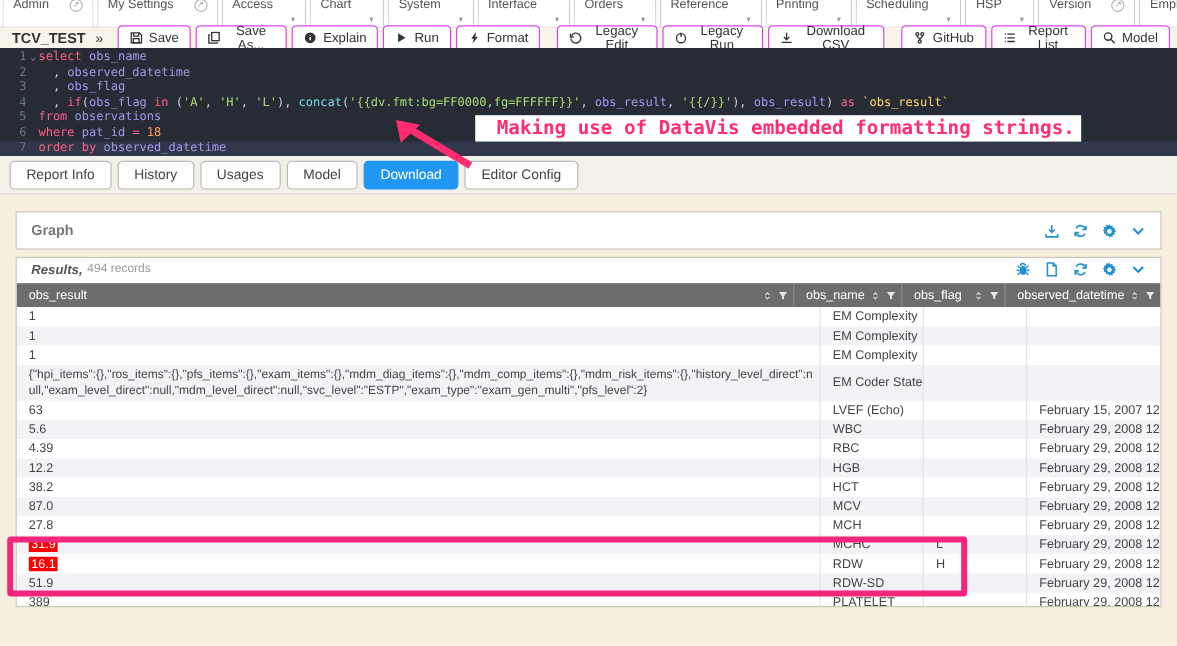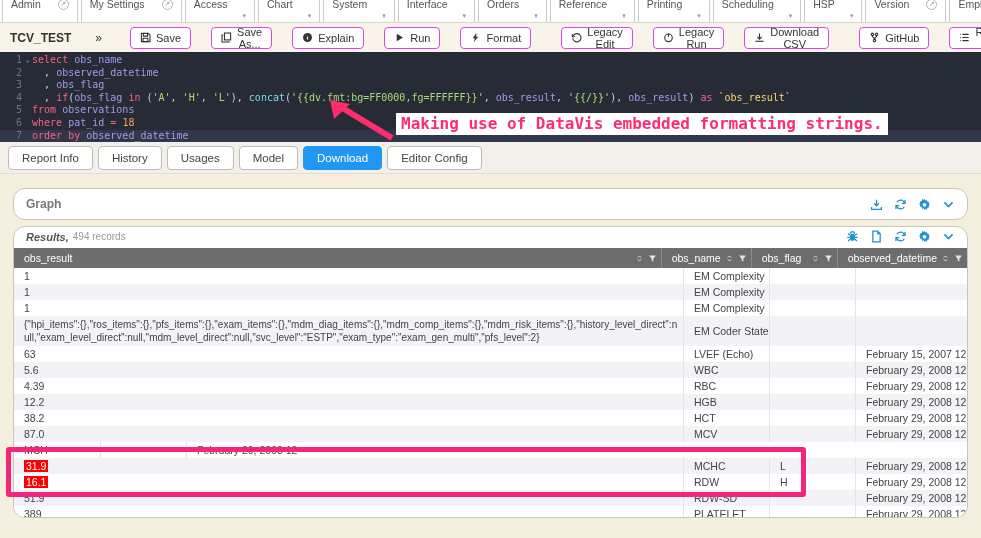--- a/index.html
+++ b/index.html
@@ -12,22 +12,22 @@
     display:flex; align-items:flex-end; padding-left:2px; white-space:nowrap; }
   .nav-tab { display:inline-flex; align-items:center; gap:17px; height:39px;
     background:#fff; border:1px solid #ccc; border-bottom:none; border-top:3px solid #0c4a6e;
     border-radius:4px 4px 0 0; padding:0 8px; margin-right:3px;
     font-size:10.5px; color:#555; cursor:default; }
   .nav-tab .ext { width:11px; height:11px; border:1px solid #b5b5b5; border-radius:50%;
     font-size:7px; color:#9a9a9a; display:inline-flex; align-items:center; justify-content:center; }
   .nav-tab .menu-mark { font-size:7px; color:#999; align-self:flex-end; margin:0 0 2px -2px; }
 
   
-  .toolbar { height:29px; background:#f8f4e9; display:flex; align-items:center;
-    padding:0 6px; gap:20px; }
+  .toolbar { height:17px; background:#f8f4e9; display:flex; align-items:center;
+    padding:0 6px; gap:4px; }
   .report-name { font-size:12px; font-weight:bold; color:#333; margin:0 4px 0 4px; }
   .report-exp { font-size:12px; color:#333; margin-right:8px; cursor:pointer; }
   .tb-btn { display:inline-flex; align-items:center; gap:5px; background:#fff;
     border:1px solid #d946ef; border-radius:4px; height:22px; padding:0 9px;
     font-size:11px; color:#333; cursor:pointer; }
   .tb-btn svg { width:11px; height:11px; display:block; }
   .gap-before { margin-left:10px; }
 
   
   .editor { height:90px; background:#262b36; font-family:"DejaVu Sans Mono", monospace;
@@ -42,34 +42,34 @@
   .tk-id  { color:#a598e9; }
   .tk-pl  { color:#c8cede; }
   .tk-str { color:#a9dc76; }
   .tk-fn  { color:#78dce8; }
   .tk-num { color:#ffa14f; }
   .tk-op  { color:#ff5f87; }
   .tk-bt  { color:#ffd866; }
 
   
   .annot-arrow { position:absolute; left:328px; top:99px; width:74px; height:44px; z-index:30; }
-  .annot-text { position:absolute; left:396px; top:113px; z-index:30; background:#fff;
+  .annot-text { position:absolute; left:396px; top:96px; z-index:30; background:#fff;
     color:#ff2d6f; font-family:"DejaVu Sans Mono", monospace; font-weight:bold;
-    font-size:16px; padding:1px 5px 2px 5px; white-space:nowrap; }
+    font-size:16px; padding:1px 5px 2px 18px; white-space:nowrap; }
 
   
   .tabstrip { height:32px; background:#f2f0e8; border-bottom:1px solid #e2ded2;
     display:flex; align-items:center; padding-left:8px; gap:5px; }
   .tab { background:#fff; border:1px solid #bbb; border-radius:4px; height:24px;
     display:inline-flex; align-items:center; padding:0 13px; font-size:11.5px;
     color:#444; cursor:pointer; }
   .tab.active { background:#2196f3; border-color:#2196f3; color:#fff; }
 
   
-  .panel { background:#fff; border:1px solid #c9c5b8; border-radius:12px;
+  .panel { background:#fff; border:1px solid #c9c5b8; border-radius:0;
     margin:0 13px; overflow:hidden; }
   .panel-graph { margin-top:14px; height:32px; display:flex; align-items:center;
     padding:0 12px; }
   .panel-graph .ptitle { font-size:12px; font-weight:bold; color:#777; flex:1; }
   .panel-results { margin-top:6px; height:292px; }
   .pr-head { height:17px; display:flex; align-items:center; padding:2px 12px 0 12px; }
   .pr-title { font-size:11px; font-weight:bold; color:#555;font-style:italic; }
   .pr-records { font-size:10px; color:#999; margin-left:4px; flex:1; }
   .picons { display:flex; align-items:center; gap:11px; }
   .picon { color:#2191d0; cursor:pointer; display:inline-flex; }
@@ -486,20 +486,21 @@
         <div class="td col-2"></div>
         <div class="td col-3">February 29, 2008 12:58 PM</div>
       </div>
       <div class="tr alt">
         <div class="td col-0">87.0</div>
         <div class="td col-1">MCV</div>
         <div class="td col-2"></div>
         <div class="td col-3">February 29, 2008 12:58 PM</div>
       </div>
       <div class="tr">
+        <div class="td col-0">27.8</div>
         <div class="td col-1">MCH</div>
         <div class="td col-2"></div>
         <div class="td col-3">February 29, 2008 12:58 PM</div>
       </div>
       <div class="tr alt">
         <div class="td col-0">
           <span class="red-pill" style="background: rgb(255, 0, 0); color: rgb(255, 255, 255);">31.9</span>
         </div>
         <div class="td col-1">MCHC</div>
         <div class="td col-2">L</div>

